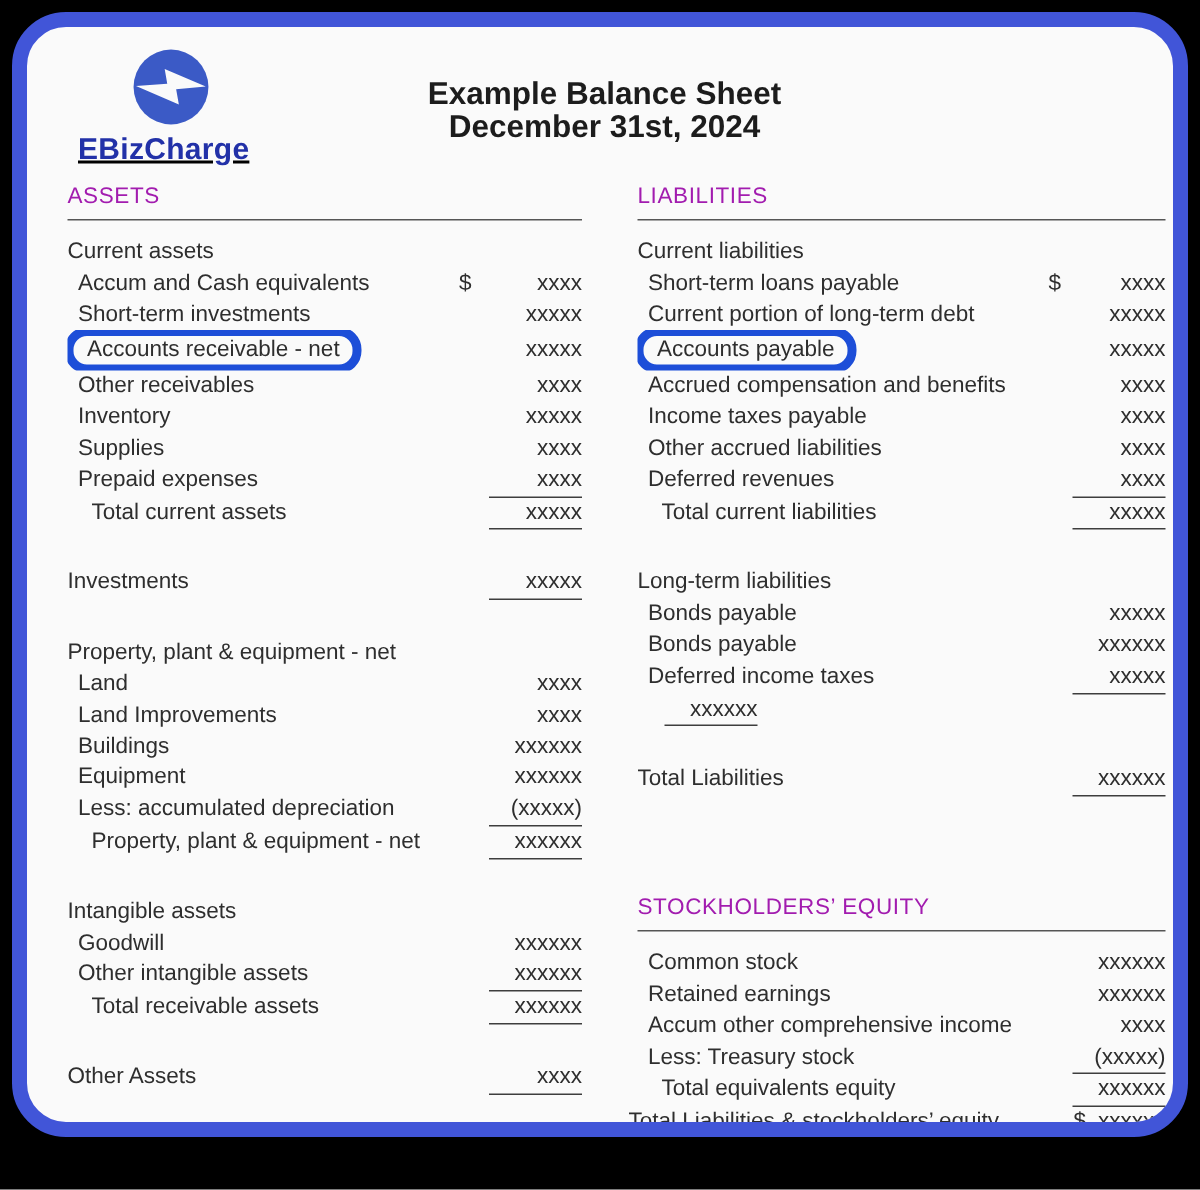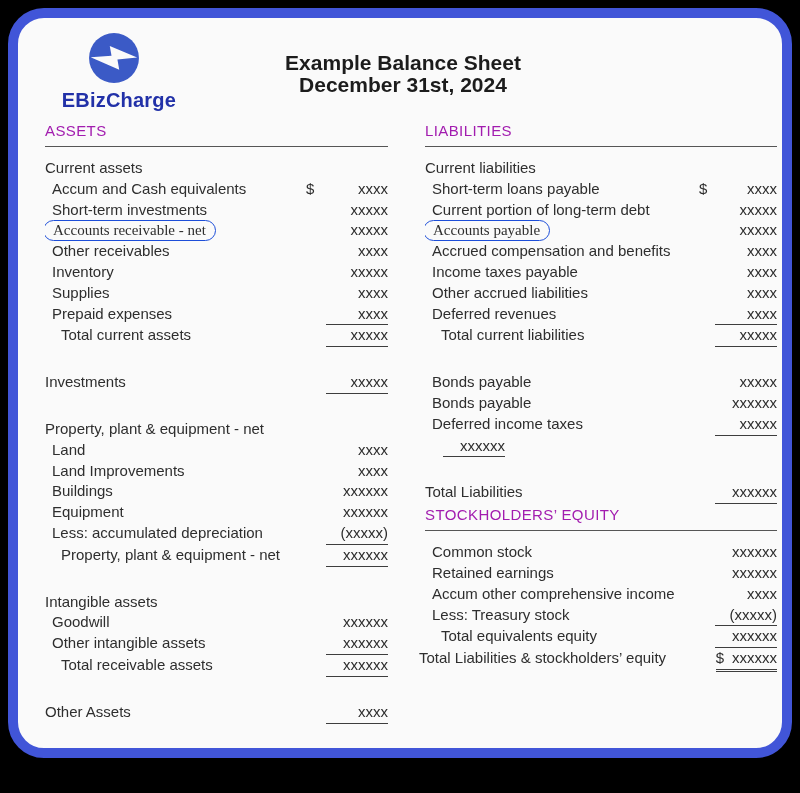--- a/index.html
+++ b/index.html
@@ -23,39 +23,39 @@
     background:#fafafa;
     border:10px solid var(--blue-border);
     border-radius:36px;
     overflow:hidden;
     box-sizing:content-box;
   }
   .card-inner{padding:12px 18px 0 24px;}
 
   
   .header{position:relative;height:90px;}
-  .logo{position:absolute;left:10px;top:2px;width:124px;text-align:right;}
+  .logo{position:absolute;left:10px;top:2px;width:124px;text-align:left;text-decoration:underline;}
   .logo svg{width:52px;height:52px;display:block;margin:0 auto 5px auto;}
   .brand{font-size:20px;font-weight:bold;color:var(--blue-brand);letter-spacing:.2px;}
   .title{
     position:absolute;left:0;right:0;top:22px;
     text-align:center;font-weight:bold;font-size:21px;color:#1c1c1c;line-height:22px;
   }
 
   
   .columns{display:flex;align-items:flex-start;padding-left:3px;}
   .col-left{width:343px;flex:none;}
   .col-right{width:352px;flex:none;margin-left:37px;}
 
   .col-heading{
     font-size:15px;color:#a21caf;letter-spacing:.4px;
     border-bottom:1.5px solid #555;
     padding-bottom:4px;margin-bottom:11px;line-height:22px;
   }
-  .gap-large{}
+  .gap-large{margin-top:63px;}
   .section{margin-top:25px;}
   .section.first{margin-top:0;}
 
   .row{
     display:flex;justify-content:space-between;align-items:baseline;
     line-height:20.8px;font-size:15px;color:var(--ink);white-space:nowrap;
   }
   .label{flex:1 1 auto;overflow:hidden;}
   .ind1{padding-left:7px;}
   .ind2{padding-left:16px;}
@@ -64,24 +64,23 @@
   .val{display:flex;justify-content:flex-end;align-items:baseline;width:84px;flex:none;}
   .col-right .val{width:80px;}
   .cur{margin-right:auto;padding-left:2px;}
   .num{min-width:62px;text-align:right;}
   .rule-single{border-bottom:1.5px solid var(--rule);}
   .rule-double{border-bottom:3.5px double var(--rule);}
   .grand{display:inline-flex;gap:8px;align-items:baseline;}
 
   .oval{
     display:inline-block;
-    border:1px solid #1d4ed8;border-radius:15px;
+    border:6px solid #1d4ed8;border-radius:15px;
     padding:0 9px 1px 9px;margin:-2px 0 -2px -9px;
     line-height:18px;
-    font-family:Liberation Serif, serif;
   }
 </style>
 </head>
 <body>
 
 <div class="card">
   <div class="card-inner">
 
     <div class="header">
       <div class="logo">
@@ -301,20 +300,24 @@
             </div>
             <div class="row">
               <span class="label ind2">Total current liabilities</span>
               <span class="val">
                 <span class="num rule-single">xxxxx</span>
               </span>
             </div>
           </div>
           <div class="section">
             <div class="row">
+              <span class="label">Long-term liabilities</span>
+              <span class="val"></span>
+            </div>
+            <div class="row">
               <span class="label ind1">Bonds payable</span>
               <span class="val">
                 <span class="num">xxxxx</span>
               </span>
             </div>
             <div class="row">
               <span class="label ind1">Bonds payable</span>
               <span class="val">
                 <span class="num">xxxxxx</span>
               </span>

